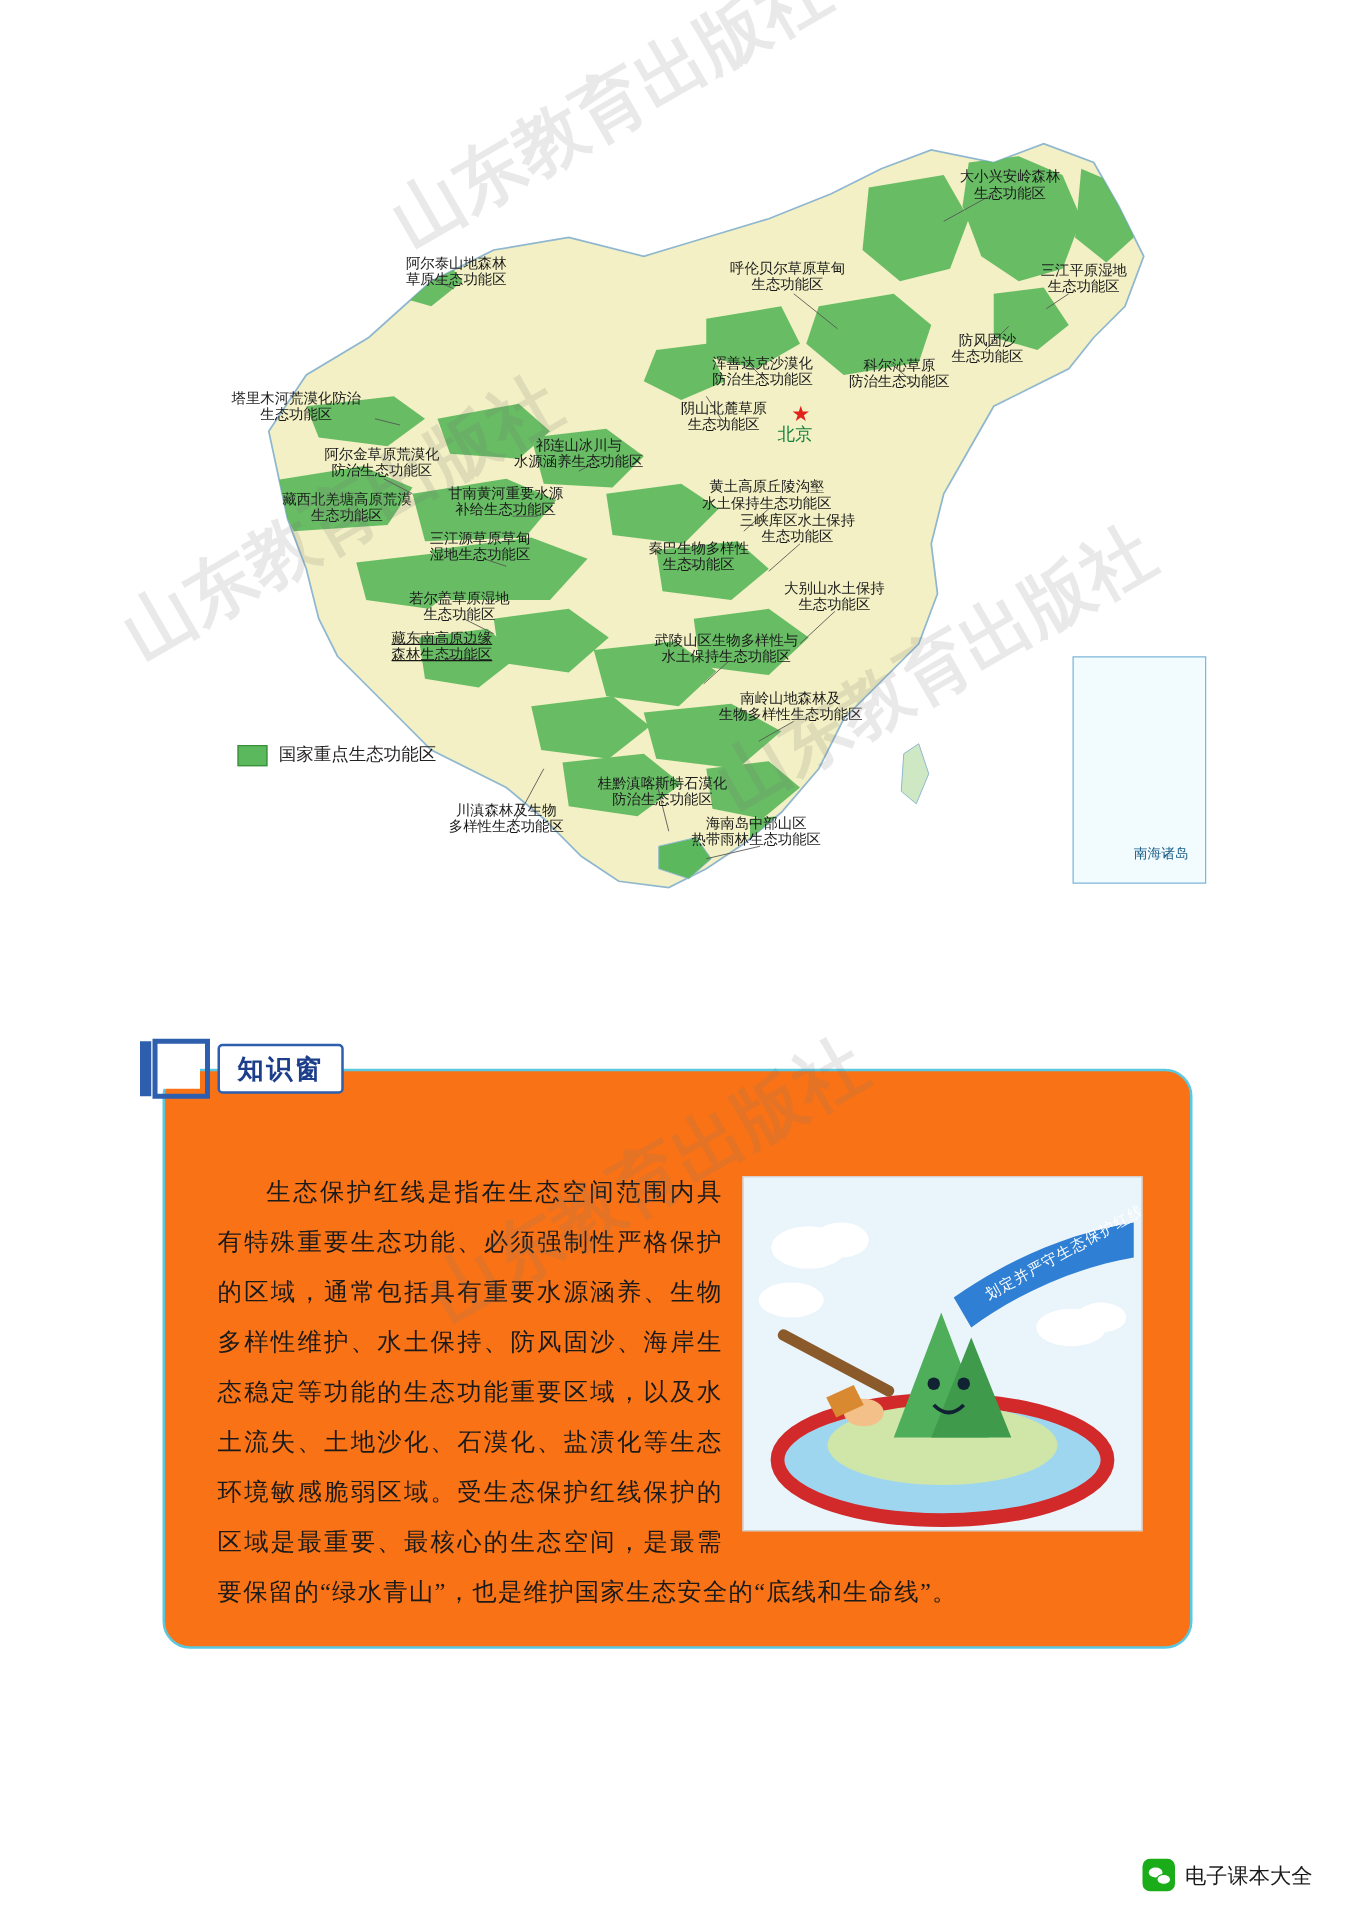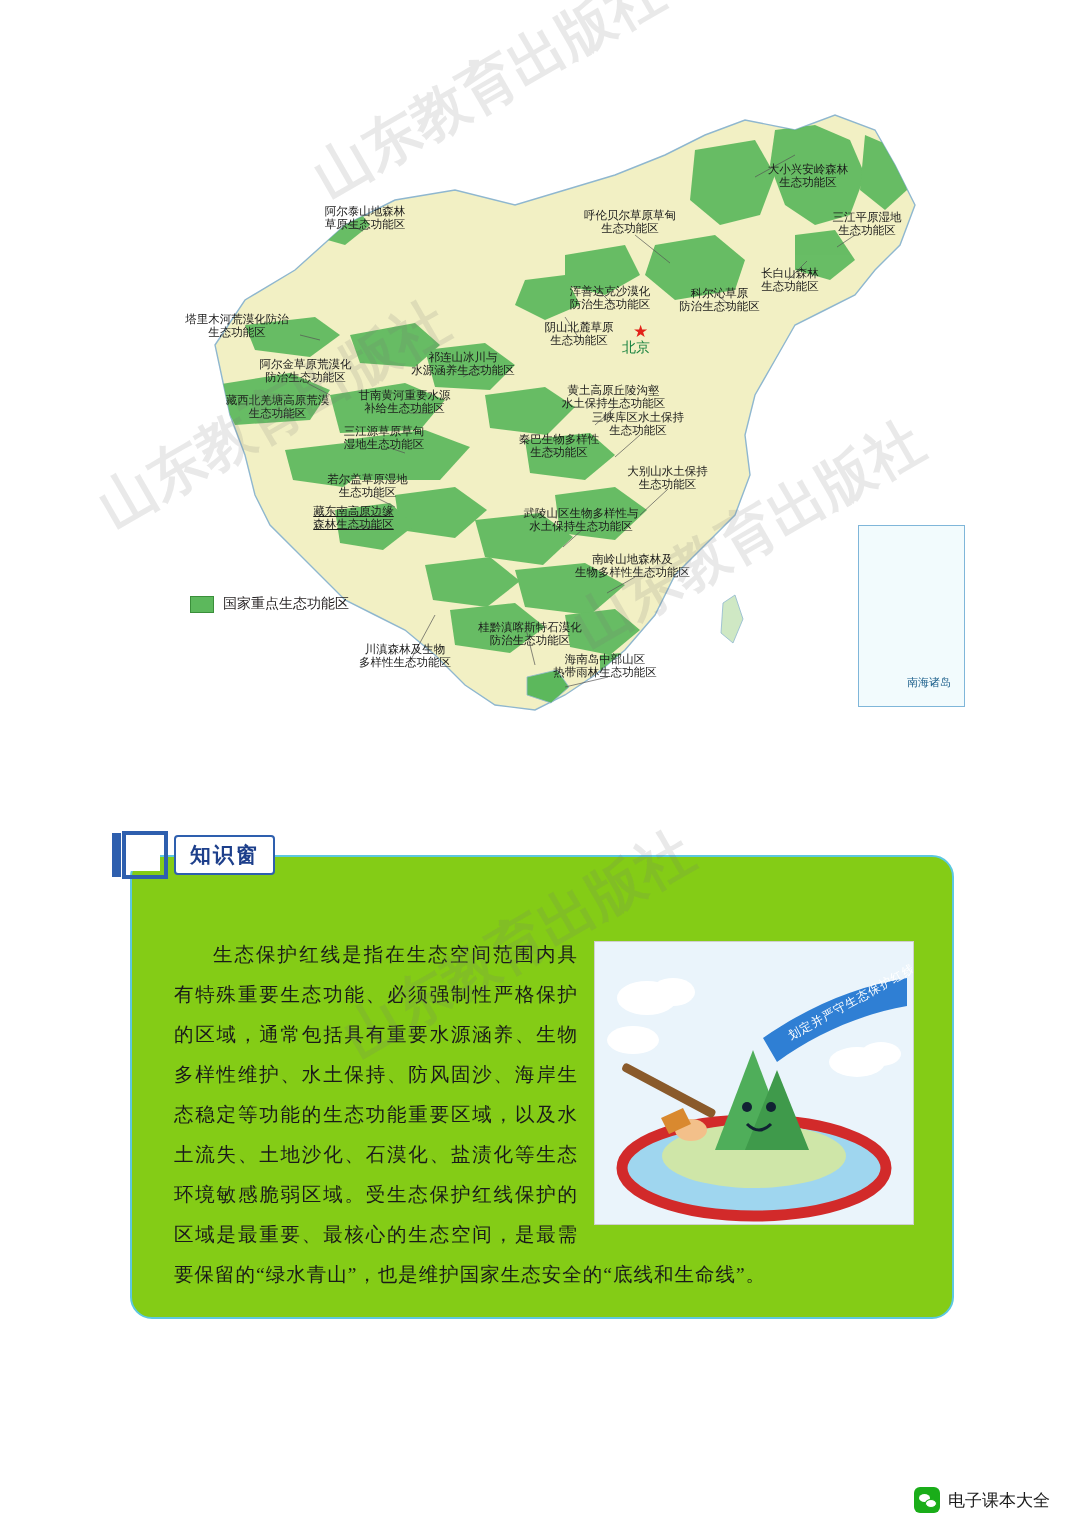--- a/index.html
+++ b/index.html
@@ -35,21 +35,21 @@
   .beijing-star{position:absolute;color:#e2231a;font-size:17px;line-height:17px;}
   .nanhai-box{
     position:absolute;right:30px;top:430px;width:105px;height:180px;
     border:1px solid #7fb6d9;background:#f2fbfd;
   }
   .nanhai-label{position:absolute;right:44px;top:580px;font-size:11px;color:#1a5e8a;font-family:"Liberation Sans",sans-serif;}
 
   
   .kbox{
     position:absolute;left:130px;top:855px;width:820px;height:460px;
-    border:2px solid #5cc8e0;border-radius:22px;background:#84cc16;
+    border:2px solid #5cc8e0;border-radius:22px;background:#f97316;
   }
   .kbox-tab{
     position:absolute;left:-22px;top:-28px;display:flex;align-items:center;gap:0;
   }
   .kbox-book{width:58px;height:52px;position:relative;}
   .kbox-tab-text{
     margin-left:6px;background:#ffffff;border:2px solid #2e5fae;border-radius:4px;
     padding:4px 14px;font-size:21px;color:#1d3f8b;font-weight:bold;
     font-family:"Liberation Sans", sans-serif;letter-spacing:2px;
   }
@@ -185,29 +185,29 @@
       <g stroke="#6aa8c9" stroke-width="1" fill="none">
         <path d="M795,455 l4,14"></path>
           <path d="M810,470 l5,12"></path>
         <path d="M788,492 l4,13"></path>
           <path d="M806,508 l4,12"></path>
         <path d="M796,528 l4,12"></path>
           <path d="M812,545 l4,12"></path>
       </g>
     </svg>
 
-    <div class="map-label" style="left:648px;top:41px;width:130px;margin-top:27px;">大小兴安岭森林
+    <div class="map-label" style="left:648px;top:41px;width:130px;">大小兴安岭森林
 生态功能区</div>
     <div class="map-label" style="left:205px;top:110px;width:130px;">阿尔泰山地森林
 草原生态功能区</div>
     <div class="map-label" style="left:470px;top:114px;width:130px;">呼伦贝尔草原草甸
 生态功能区</div>
     <div class="map-label" style="left:712px;top:116px;width:120px;">三江平原湿地
 生态功能区</div>
-    <div class="map-label" style="left:640px;top:172px;width:110px;">长白山森林
+    <div class="map-label" style="left:640px;top:172px;width:110px;">防风固沙
 生态功能区</div>
     <div class="map-label" style="left:450px;top:190px;width:130px;">浑善达克沙漠化
 防治生态功能区</div>
     <div class="map-label" style="left:562px;top:192px;width:125px;">科尔沁草原
 防治生态功能区</div>
     <div class="map-label" style="left:62px;top:218px;width:160px;">塔里木河荒漠化防治
 生态功能区</div>
     <div class="map-label" style="left:424px;top:226px;width:120px;">阴山北麓草原
 生态功能区</div>
     <div class="map-label" style="left:138px;top:263px;width:145px;">阿尔金草原荒漠化

